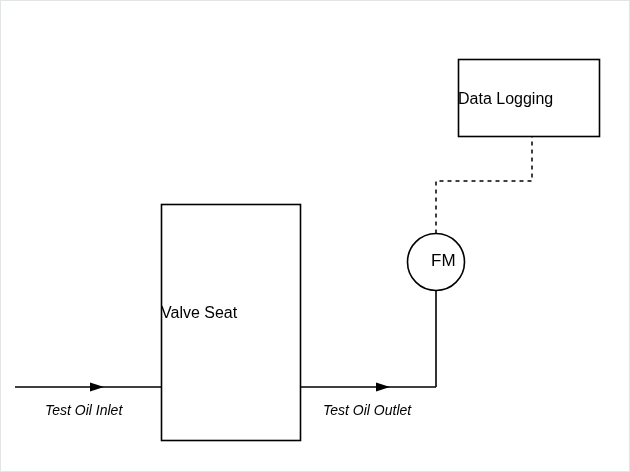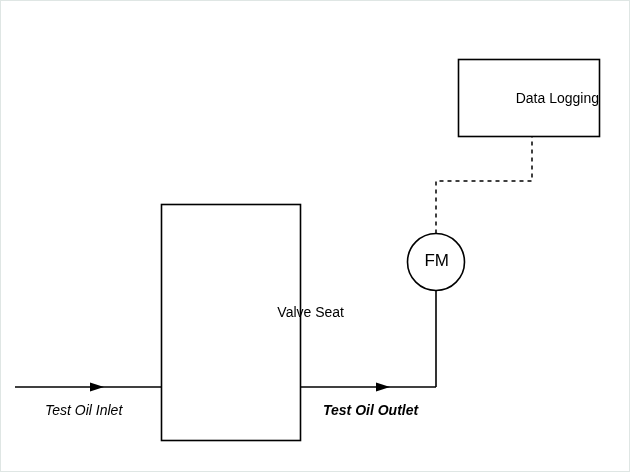--- a/index.html
+++ b/index.html
@@ -23,23 +23,23 @@
     top: 0;
     width: 630px;
     height: 472px;
   }
   .lbl {
     position: absolute;
     color: #000000;
     white-space: nowrap;
   }
   .box-label {
-    font-size: 14px;
+    font-size: 16px;
     line-height: 23px;
-    text-align: right;
+    text-align: left;
   }
   .flow-label {
     font-size: 14px;
     font-style: italic;
   }
   .node-label {
     font-size: 17px;
   }
 </style>
 </head>
@@ -64,25 +64,25 @@
     <path d="M89,381.5 L103,386 L89,390.5 z" fill="#000000"></path>
 
     <line x1="300" y1="386" x2="435" y2="386" stroke="#000000" stroke-width="1.6"></line>
     <path d="M375,381.5 L389,386 L375,390.5 z" fill="#000000"></path>
 
     <line x1="435" y1="386" x2="435" y2="289.5" stroke="#000000" stroke-width="1.6"></line>
 
     <path d="M435,232.5 L435,180 L531,180 L531,136" fill="none" stroke="#000000" stroke-width="1.5" stroke-dasharray="4,4"></path>
   </svg>
 
-  <div class="lbl box-label" style="left:160px; top:300px; width:140px;margin-left:43px;">
+  <div class="lbl box-label" style="left:160px; top:300px; width:140px;">
     <span>Valve Seat</span><br>
   </div>
 
-  <div class="lbl node-label" style="left:392px; top:250px; width:56px; text-align:right;">FM</div>
+  <div class="lbl node-label" style="left:430px; top:250px; width:56px; text-align:left;">FM</div>
 
   <div class="lbl box-label" style="left:457px; top:86px; width:141px;">Data Logging</div>
 
   <div class="lbl flow-label" style="left:44px; top:401px;">Test Oil Inlet</div>
 
-  <div class="lbl flow-label" style="left:322px; top:401px;font-weight:bold;">Test Oil Outlet</div>
+  <div class="lbl flow-label" style="left:322px; top:401px;">Test Oil Outlet</div>
 
 </div>
 
 </body></html>

